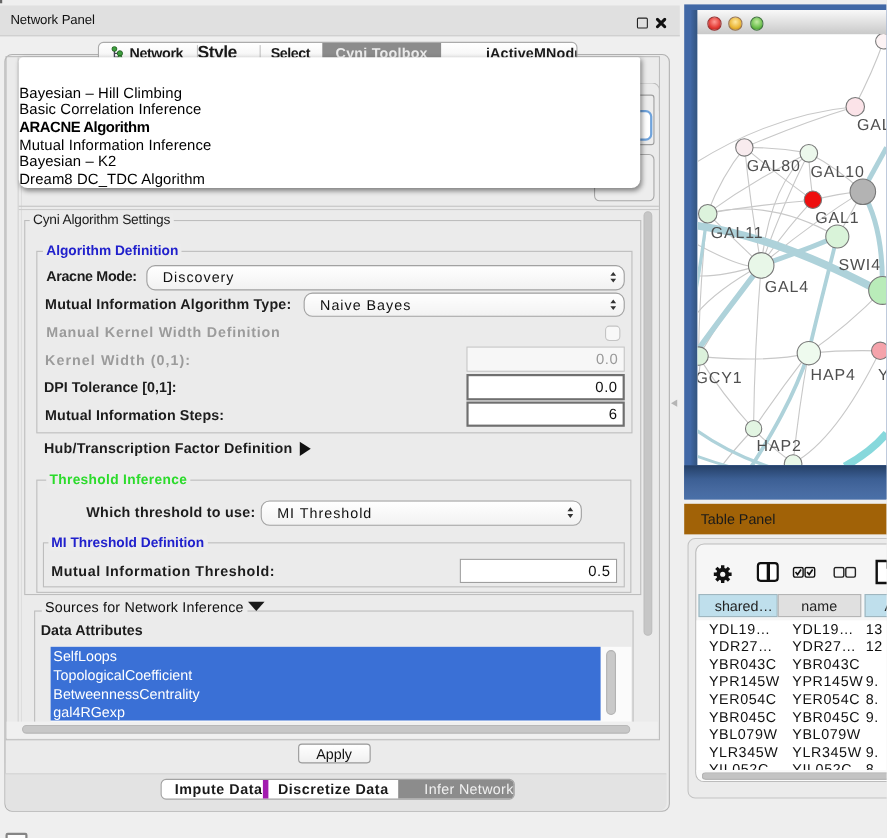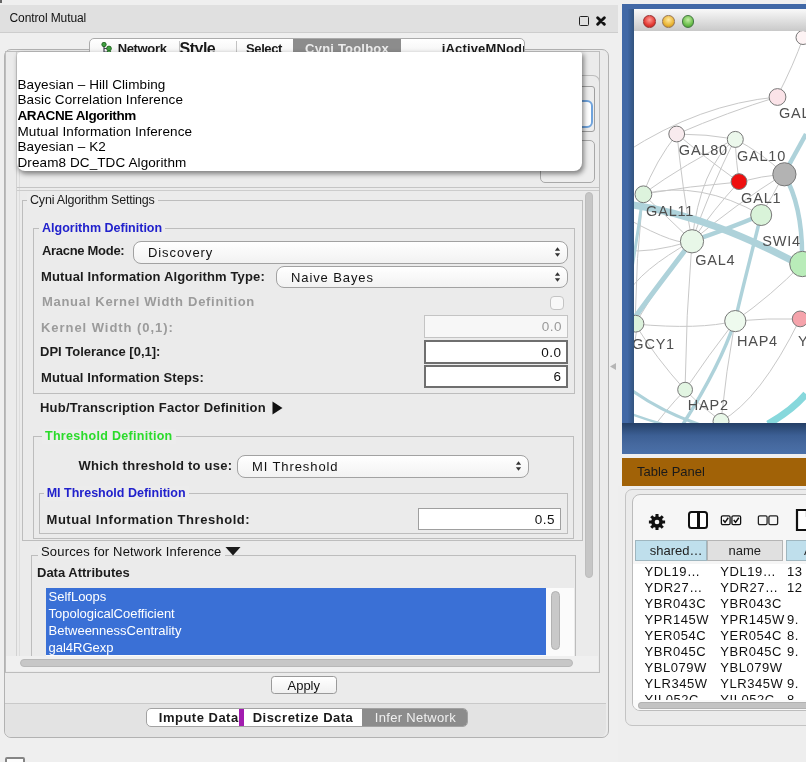--- a/index.html
+++ b/index.html
@@ -20,21 +20,21 @@
   .fset .cap{position:absolute;top:-8px;background:#ececec;padding:0 3px;
              font-size:12.5px;white-space:nowrap;line-height:15px;}
 </style>
 </head>
 <body>
 
 <div class="abs" style="left:0;top:0;width:618px;height:762px;background:#efefef;"></div>
 <div class="abs" style="left:0;top:0;width:2px;height:3px;background:#666;"></div>
 
 <div class="abs" style="left:0;top:5px;width:618px;height:26.5px;background:#e0e0e0;border-bottom:1px solid #cdcdcd;">
-  <div class="abs" style="left:9.5px;top:0;height:27px;line-height:27px;font-size:12px;color:#111;letter-spacing:-0.1px;">Control Mutual</div>
+  <div class="abs" style="left:9.5px;top:0;height:27px;line-height:27px;font-size:12px;color:#111;letter-spacing:-0.1px;">Network Panel</div>
 
   <div class="abs" style="left:579px;top:10.5px;width:8px;height:8px;border:1.5px solid #222;border-radius:1.5px;"></div>
 
   <svg class="abs" style="left:596px;top:10.5px;" width="10" height="10" viewBox="0 0 12 12">
     <path d="M2 2 L10 10 M10 2 L2 10" stroke="#111" stroke-width="3.4" stroke-linecap="round"></path>
   </svg>
 </div>
 
 <div class="abs" style="left:4px;top:49px;width:603px;height:687px;background:#ebebeb;
      border:1px solid #b2b2b2;border-radius:7px;"></div>
@@ -93,21 +93,21 @@
 <div class="fld" style="left:424px;top:364.5px;width:144px;height:23.5px;box-sizing:border-box;">
     <span>6</span>
   </div>
 
 <div class="lbl abs" style="left:40px;top:399.5px;letter-spacing:0.22px;">Hub/Transcription Factor Definition</div>
 <svg class="abs" style="left:272px;top:400.5px;" width="11" height="14" viewBox="0 0 11 14">
     <path d="M0.5 0.5 L10.5 7 L0.5 13.5 Z" fill="#111"></path>
   </svg>
 
 <div class="fset" style="left:33px;top:436.2px;width:538.5px;height:101.3px;">
-  <span class="cap" style="left:8px;color:#2bdb2b;font-weight:bold;letter-spacing:0.3px;">Threshold Definition</span>
+  <span class="cap" style="left:8px;color:#2bdb2b;font-weight:bold;letter-spacing:0.3px;">Threshold Inference</span>
 </div>
 <div class="lbl abs" style="left:78.5px;top:457.5px;">Which threshold to use:</div>
 <div class="combo" style="left:237px;top:455px;width:290px;height:20.5px;">
     <span class="ct">MI Threshold</span>
   <svg class="updn" viewBox="0 0 8 13">
       <path d="M1 5 L4 1 L7 5 Z M1 8 L4 12 L7 8 Z" fill="#333"></path>
     </svg>
 </div>
 
 <div class="fset" style="left:38.7px;top:492.5px;width:527px;height:39.7px;">
@@ -135,21 +135,21 @@
 
 <div class="abs" style="left:6px;top:655.5px;width:592px;height:15px;background:#f0f0f0;"></div>
 <div class="abs" style="left:20px;top:658.5px;width:553px;height:8.5px;background:#c7c7c7;border:1px solid #b8b8b8;border-radius:4.5px;box-sizing:border-box;"></div>
 
 <div class="abs" style="left:270.5px;top:676px;width:66.5px;height:18px;background:linear-gradient(#ffffff,#f0f0f0);border:1px solid #9a9a9a;border-radius:3.5px;text-align:center;line-height:17px;font-size:13px;color:#111;box-sizing:border-box;">Apply</div>
 
 <div class="abs" style="left:5px;top:702.5px;width:601px;height:33px;background:#e3e3e3;border-top:1px solid #c9c9c9;border-radius:0 0 7px 7px;"></div>
 <div class="abs" style="left:146px;top:708px;width:321.5px;height:19px;background:#fff;border:1px solid #a2a2a2;border-radius:5px;box-sizing:border-box;overflow:hidden;">
   <div class="abs" style="left:0;top:0;width:96.7px;height:19px;text-align:right;line-height:18px;font-size:13px;font-weight:bold;color:#1a1a1a;letter-spacing:0.5px;border-right:5px solid #a21caf;box-sizing:border-box;">Impute Data</div>
   <div class="abs" style="left:96.7px;top:0;width:118.6px;height:19px;text-align:center;line-height:18px;font-size:13px;font-weight:bold;color:#1a1a1a;letter-spacing:0.5px;">Discretize Data</div>
-  <div class="abs" style="left:215.3px;top:0;width:106.2px;height:19px;background:#8c8c8c;text-align:center;line-height:18px;font-size:13px;color:#f0f0f0;letter-spacing:0.3px;">Infer Network</div>
+  <div class="abs" style="left:215.3px;top:0;width:106.2px;height:19px;background:#8c8c8c;text-align:center;line-height:18px;font-size:13px;color:#f0f0f0;letter-spacing:0.3px;padding-left:11px;">Infer Network</div>
 </div>
 
 <div class="abs" style="left:88.5px;top:37.5px;width:436px;height:20px;background:linear-gradient(#ffffff,#f1f1f1);border:1px solid #ababab;border-radius:5px;box-sizing:border-box;overflow:hidden;">
   <div class="abs" style="left:89.5px;top:2px;width:1px;height:15px;background:#c2c2c2;"></div>
   <div class="abs" style="left:146px;top:2px;width:1px;height:15px;background:#c2c2c2;"></div>
   <svg class="abs" style="left:11.5px;top:3px;" width="12" height="13" viewBox="0 0 12 13">
     <path d="M3 3 L3 10 L7 10 M3 6.5 L7 6.5" stroke="#445" stroke-width="1.2" fill="none"></path>
     <circle cx="3" cy="2.5" r="2.2" fill="#3fa03f" stroke="#1c5c1c" stroke-width="0.8"></circle>
     <circle cx="8" cy="6.5" r="2.4" fill="#3fa03f" stroke="#1c5c1c" stroke-width="0.8"></circle>
     <circle cx="8" cy="10.5" r="1.9" fill="#5cb85c" stroke="#1c5c1c" stroke-width="0.8"></circle>

